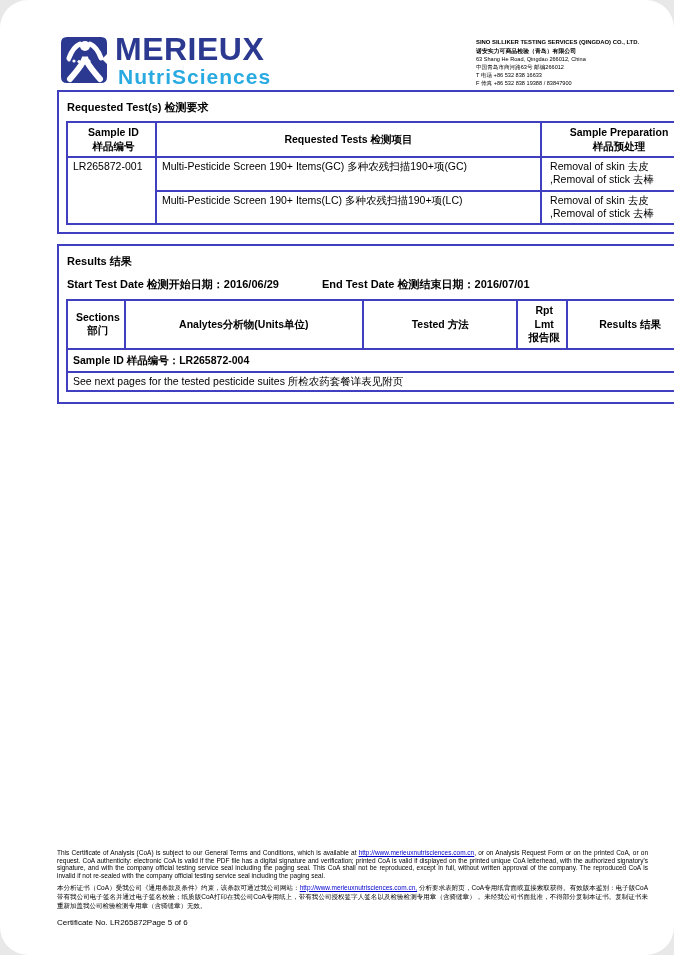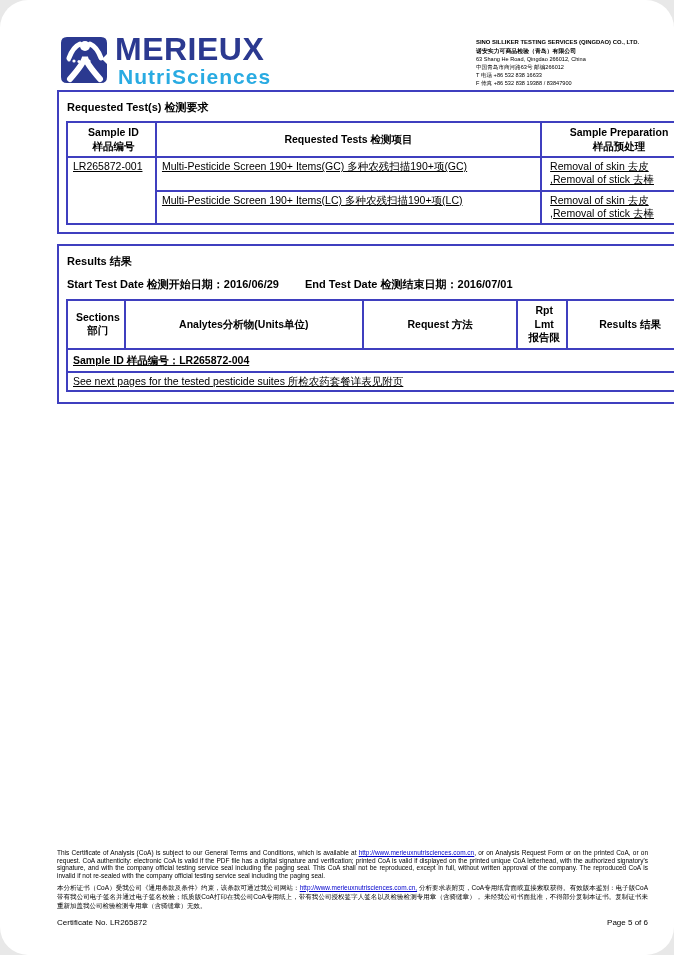--- a/index.html
+++ b/index.html
@@ -37,42 +37,42 @@
     position:absolute; left:57px; width:646px;
     border:2px solid #3f3fbf;
     background:#fff;
     padding:6px 7px 7px 7px;
   }
   .box1 { top:90px; min-height:132px; }
   .box2 { top:244px; min-height:160px; }
   .sec-title { font-size:11px; font-weight:bold; padding:2px 1px 6px 1px; }
   .dates-line { font-size:11px; font-weight:bold; padding:2px 1px 7px 1px; }
   .dates-line span { display:inline-block; }
-  .dates-line .d1 { margin-right:26px;text-align:right; }
+  .dates-line .d1 { margin-right:43px;text-align:right; }
   table { border-collapse:collapse; width:100%; table-layout:fixed; }
   th, td { border:2px solid #3f3fbf; font-size:10.5px; }
   th {
     font-weight:bold; text-align:center; vertical-align:middle;
     padding:3px 4px; line-height:1.3;
   }
-  td { vertical-align:top; padding:2px 5px 3px 5px; line-height:1.25;text-decoration:underline; }
+  td { vertical-align:top; padding:2px 5px 3px 5px; line-height:1.25; }
   .pre { white-space:pre-line;padding-left:8px; }
   .samplerow td { font-weight:bold; padding:4px 5px; }
   .noterow td { padding:2px 5px; }
   
   .footer {
     position:absolute; top:849px; left:57px; width:591px;
     font-size:6.5px;
   }
   .f-en { line-height:7.7px; text-align:justify; }
   .f-cn { line-height:9px; margin-top:3px; text-align:justify; }
   .f-link { color:#0000cc; text-decoration:underline; cursor:pointer; }
   .footline {
     position:absolute; top:918px; left:57px; width:591px;
-    display:flex; justify-content:space-between;
+    display:flex; 
     font-size:8px;
   }
 </style>
 </head>
 <body>
 
 <div class="page">
 
   <div class="header">
     <div class="logo">
@@ -149,21 +149,21 @@
           <col style="width:220px">
           <col style="width:142px">
           <col style="width:46px">
           <col style="width:116px">
         </colgroup>
       <thead>
         <tr>
           <th class="pre">Sections
 部门</th>
           <th>Analytes分析物(Units单位)</th>
-          <th>Request 方法</th>
+          <th>Tested 方法</th>
           <th class="pre">Rpt Lmt
 报告限</th>
           <th>Results  结果</th>
         </tr>
       </thead>
       <tbody>
         <tr class="samplerow">
           <td colspan="5">Sample ID 样品编号：LR265872-004</td>
         </tr>
         <tr class="noterow">

